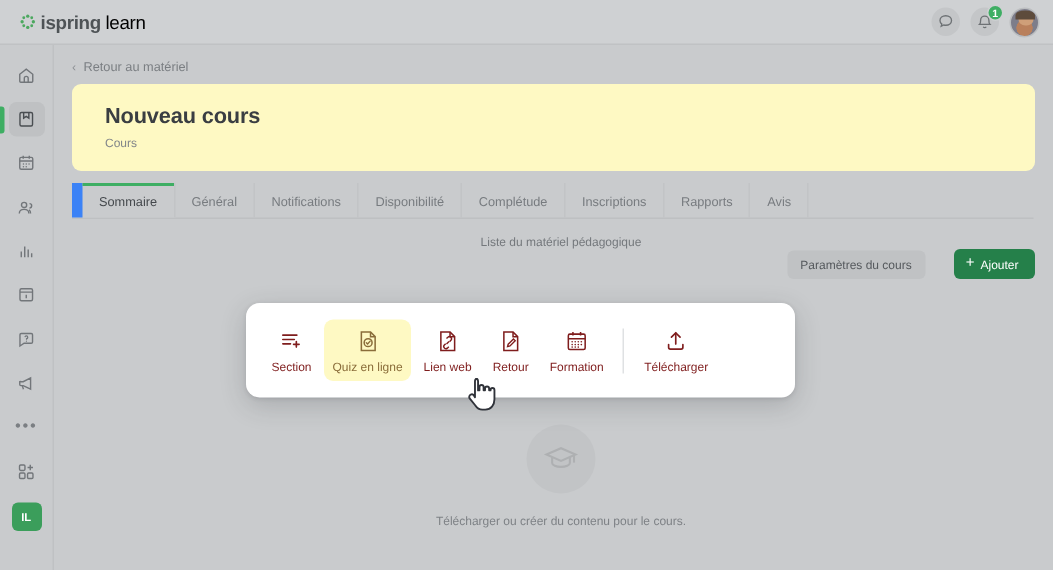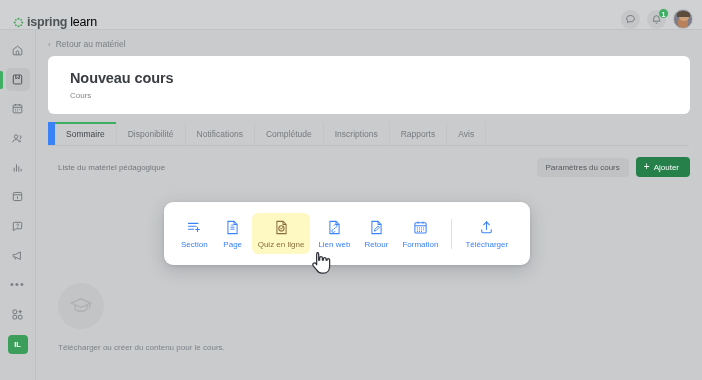--- a/index.html
+++ b/index.html
@@ -13,21 +13,21 @@
     position: relative;
     width: 702px; height: 380px;
     background: #c9cbcd;
   }
 
   
   .topbar {
     position: absolute; left: 0; top: 0;
     width: 702px; height: 30px;
     background: #cfd1d3;
-    display: flex; align-items: flex-end;
+    display: flex; align-items: center;
     border-bottom: 1px solid #c0c2c4;
   }
   .logo-wrap { display: flex; align-items: center; gap: 3px; padding-left: 13px; }
   .logo-mark { width: 11px; height: 11px; position: relative; display:block; }
   .logo-text { font-size: 12.5px; font-weight: 700; letter-spacing: -0.2px; }
   .logo-ispring { color: #4e5356; }
   .logo-learn { color: #000000; font-weight: 500; }
   .topbar-right {
     margin-left: auto; display: flex; align-items: center; gap: 7px;
     padding-right: 9px;
@@ -102,21 +102,21 @@
   .breadcrumb {
     display: flex; align-items: center; gap: 5px;
     padding: 9px 0 0 11px;
     font-size: 8.5px; color: #7a7e82;
   }
   .chev { font-size: 8px; color: #8b8f93; }
 
   .course-card {
     margin: 7px 12px 0 11px;
     height: 58px;
-    background: #ffffff;
+    background: #fef9c3;
     border-radius: 6px;
     padding: 14px 0 0 22px;
   }
   .course-title { font-size: 14.5px; font-weight: 700; color: #3a3e42; letter-spacing: -0.1px; }
   .course-sub { font-size: 8px; color: #82868a; margin-top: 5px; }
 
   
   .tabs {
     display: flex; margin: 8px 0 0 11px;
     border-bottom: 1px solid #bec0c2;
@@ -135,41 +135,42 @@
   .tab.active::before {
     content: ""; position: absolute; left: 0; top: 0;
     width: 100%; height: 2px; background: #3eae63;
   }
   .tab-filler { flex: 1; border-right: none; }
 
   
   .toolbar {
     display: flex; align-items: center;
     margin: 11px 12px 0 21px;
+    flex-direction: column;
   }
   .toolbar-label { font-size: 8px; color: #74787c; }
-  .toolbar-actions { margin-left: auto; display: flex; align-items: center; gap: 7px; }
+  .toolbar-actions { margin-left: auto; display: flex; align-items: center; gap: 19px; }
   .btn-settings {
     background: #c0c2c4; color: #55595d;
     font-size: 8px; padding: 5px 9px; border-radius: 4px;
     border: none;
   }
   .btn-add {
     background: #25804a; color: #fff;
     font-size: 8px; padding: 5px 11px 5px 8px; border-radius: 4px;
     border: none; display: flex; align-items: center; gap: 4px;
   }
   .plus-glyph { font-size: 10px; font-weight: 400; line-height: 1; }
 
   
   .content-area {
     position: absolute; left: 21px; top: 196px;
     width: 632px; height: 142px;
     display: flex; flex-direction: column;
-    justify-content: flex-end;
+    align-items: center; justify-content: flex-end;
     padding-bottom: 16px;
   }
   .empty-circle {
     width: 46px; height: 46px; border-radius: 50%;
     background: #c2c4c6;
     display: flex; align-items: center; justify-content: center;
     color: #a9abad;
   }
   .empty-text { font-size: 8px; color: #7e8286; margin-top: 14px; }
 
@@ -180,21 +181,21 @@
     background: #ffffff;
     border-radius: 9px;
     box-shadow: 0 5px 18px rgba(40,45,50,.20), 0 1px 3px rgba(40,45,50,.12);
     display: flex; align-items: center;
     padding: 0 11px;
     z-index: 20;
   }
   .pop-item {
     display: flex; flex-direction: column; align-items: center;
     gap: 4px; padding: 6px 6px 5px;
-    border-radius: 6px; color: #3b82f6;
+    border-radius: 6px; color: #7f1d1d;
     min-width: 34px;
   }
   .pop-item + .pop-item { margin-left: 2px; }
   .pop-item.highlight { background: #fef9c3; color: #8a6d3a; }
   .pop-label { font-size: 8px; white-space: nowrap; }
   .pop-divider {
     width: 1px; height: 30px; background: #dfe1e3;
     margin: 0 7px;
   }
 
@@ -328,22 +329,23 @@
       <span>Retour au matériel</span>
     </div>
 
     <div class="course-card">
       <div class="course-title">Nouveau cours</div>
       <div class="course-sub">Cours</div>
     </div>
 
     <div class="tabs">
       <div class="tab active">Sommaire</div>
+      <div class="tab">Général</div>
+      <div class="tab">Notifications</div>
       <div class="tab">Disponibilité</div>
-      <div class="tab">Notifications</div>
       <div class="tab">Complétude</div>
       <div class="tab">Inscriptions</div>
       <div class="tab">Rapports</div>
       <div class="tab">Avis</div>
       <div class="tab tab-filler"></div>
     </div>
 
     <div class="toolbar">
       <span class="toolbar-label">Liste du matériel pédagogique</span>
       <div class="toolbar-actions">
@@ -372,30 +374,20 @@
     <div class="pop-item">
       <span>
         <svg width="17" height="17" viewBox="0 0 20 20" fill="none" stroke="currentColor" stroke-width="1.3" stroke-linecap="round">
           <path d="M3 5.2h11M3 8.6h9M3 12h6"></path>
           <path d="M13.6 10.2v4.4M11.4 12.4h4.4"></path>
         </svg>
       </span>
       <span class="pop-label">Section</span>
     </div>
 
-    <div class="pop-item">
-      <span>
-        <svg width="17" height="17" viewBox="0 0 20 20" fill="none" stroke="currentColor" stroke-width="1.2">
-          <path d="M4.6 2.8h7.2l3.6 3.6v10.8H4.6z"></path>
-          <path d="M11.8 2.8v3.6h3.6"></path>
-          <path d="M7.6 9.6h4.8M7.6 12h4.8M8.6 7.1h2.8" stroke-width="1.1"></path>
-        </svg>
-      </span>
-      <span class="pop-label">Page</span>
-    </div>
 
     <div class="pop-item highlight">
       <span>
         <svg width="17" height="17" viewBox="0 0 20 20" fill="none" stroke="currentColor" stroke-width="1.2">
           <path d="M4.6 2.8h7.2l3.6 3.6v10.8H4.6z"></path>
           <path d="M11.8 2.8v3.6h3.6"></path>
           <circle cx="9.9" cy="11.1" r="3.1"></circle>
           <path d="M8.5 11.1l1 1 2-2.2" stroke-width="1.1" stroke-linecap="round"></path>
         </svg>
       </span>

